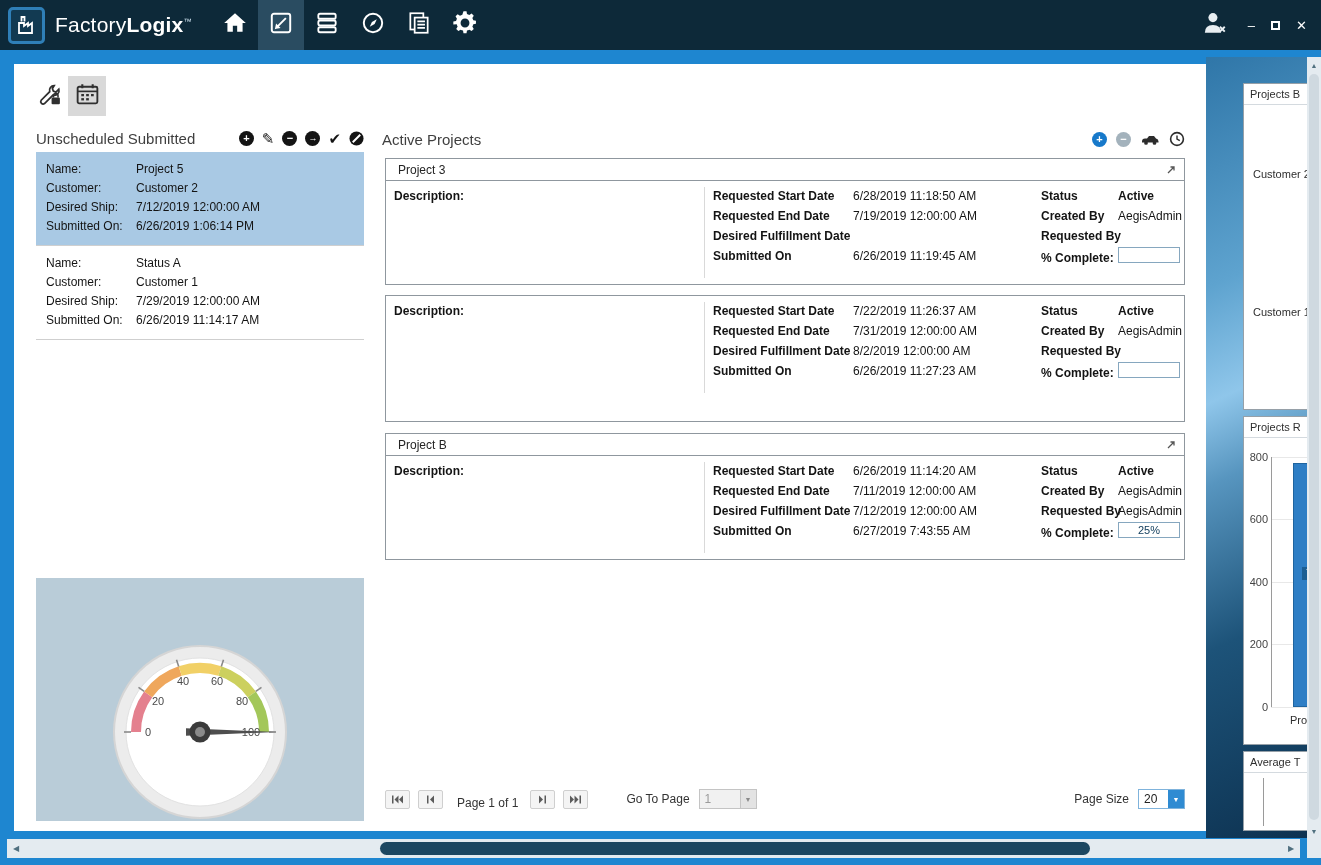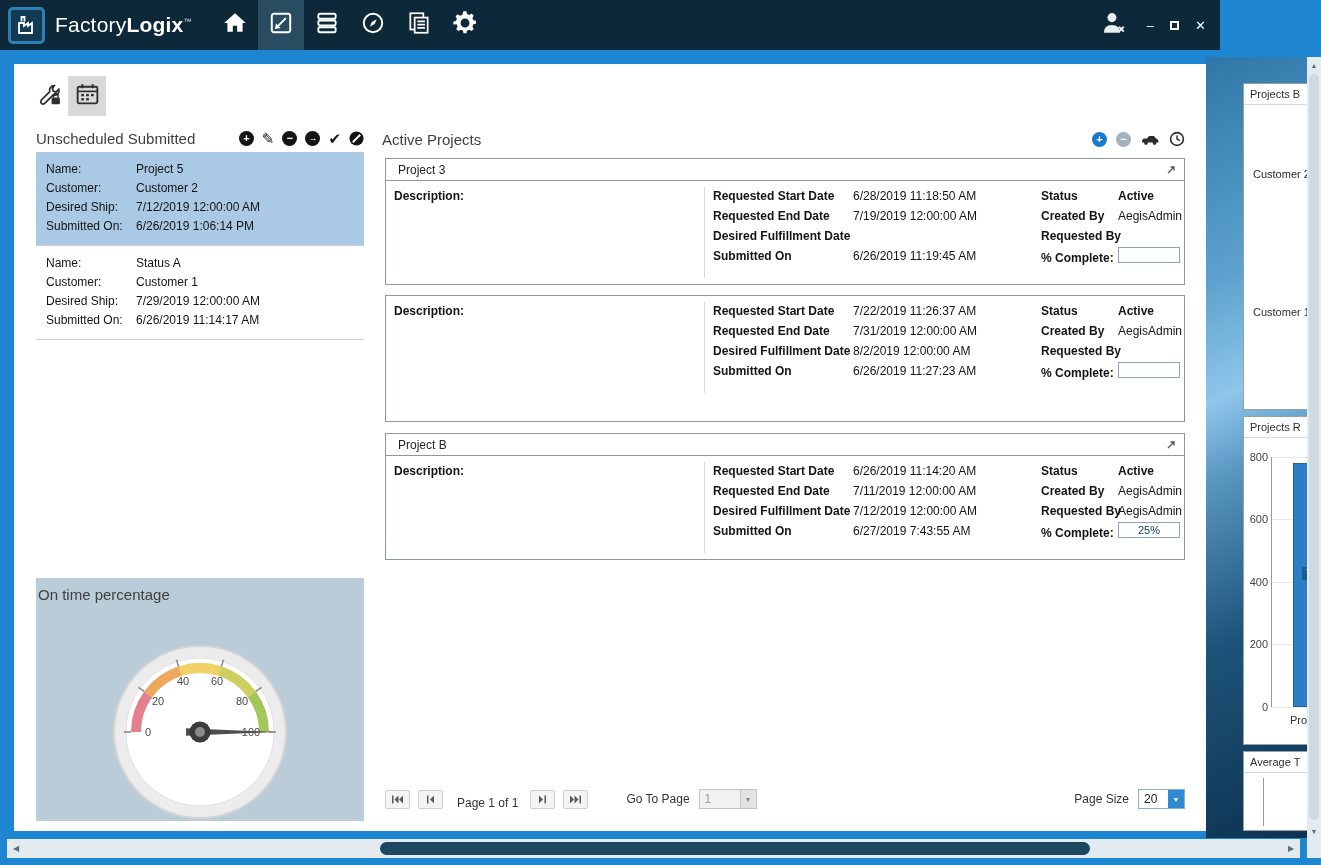--- a/index.html
+++ b/index.html
@@ -1,21 +1,21 @@
 <!DOCTYPE html>
 <html><head>
 <meta charset="utf-8">
 <style>
 *{box-sizing:border-box;margin:0;padding:0;}
 html,body{width:1321px;height:865px;}
 body{font-family:"Liberation Sans",sans-serif;}
 .page{position:relative;width:1321px;height:865px;background:#1e86d0;overflow:hidden;}
 
 
-.titlebar{position:absolute;left:0;top:0;width:1220px;height:50px;background:#0d2939;display:flex;align-items:center;z-index:30;}
+.titlebar{position:absolute;left:0;top:0;width:1321px;height:50px;background:#0d2939;display:flex;align-items:center;z-index:30;}
 .logo{width:37px;height:37px;margin:0 10px 0 8px;border:3px solid #2f7fb7;border-radius:5px;background:#123a52;display:flex;align-items:center;justify-content:center;flex:0 0 auto;}
 .brand{color:#fff;font-size:21px;letter-spacing:.2px;white-space:nowrap;}
 .brand .bold{font-weight:bold;}
 .tm{font-size:8px;vertical-align:super;color:#cfe3f0;}
 .navrow{display:flex;height:50px;margin-left:20px;}
 .nav-btn{width:46px;height:50px;display:flex;align-items:center;justify-content:center;cursor:pointer;}
 .nav-btn.sel{background:#2a4c61;}
 .title-right{margin-left:auto;display:flex;align-items:center;gap:20px;padding-right:14px;}
 .winbtns{display:flex;gap:16px;color:#fff;font-size:13px;align-items:center;}
 .win-max{width:9px;height:9px;border:2px solid #fff;display:inline-block;}
@@ -256,21 +256,20 @@
           <span>7/29/2019 12:00:00 AM</span>
         </div>
       <div class="usrow">
           <span class="uslabel">Submitted On:</span>
           <span>6/26/2019 11:14:17 AM</span>
         </div>
     </div>
   </div>
 
   <div class="ontime">
-    <div class="section-title">On time percentage</div>
     <svg class="gauge" width="328" height="207" viewBox="0 0 328 207">
       <circle cx="164" cy="118" r="86" fill="#ececec" stroke="#d5d5d5" stroke-width="2"></circle>
       <circle cx="164" cy="118" r="74" fill="#ffffff" stroke="#e2e2e2" stroke-width="1"></circle>
       <path d="M100 118 A64 64 0 0 1 112.2 80.4" fill="none" stroke="#e4808e" stroke-width="10"></path>
       <path d="M112.2 80.4 A64 64 0 0 1 144.2 57.1" fill="none" stroke="#efa75c" stroke-width="10"></path>
       <path d="M144.2 57.1 A64 64 0 0 1 183.8 57.1" fill="none" stroke="#f1d066" stroke-width="10"></path>
       <path d="M183.8 57.1 A64 64 0 0 1 215.8 80.4" fill="none" stroke="#ccd05e" stroke-width="10"></path>
       <path d="M215.8 80.4 A64 64 0 0 1 228 118" fill="none" stroke="#a3c75a" stroke-width="10"></path>
       <g stroke="#8a8a8a" stroke-width="1.6">
         <line x1="95" y1="118" x2="88" y2="118"></line>

